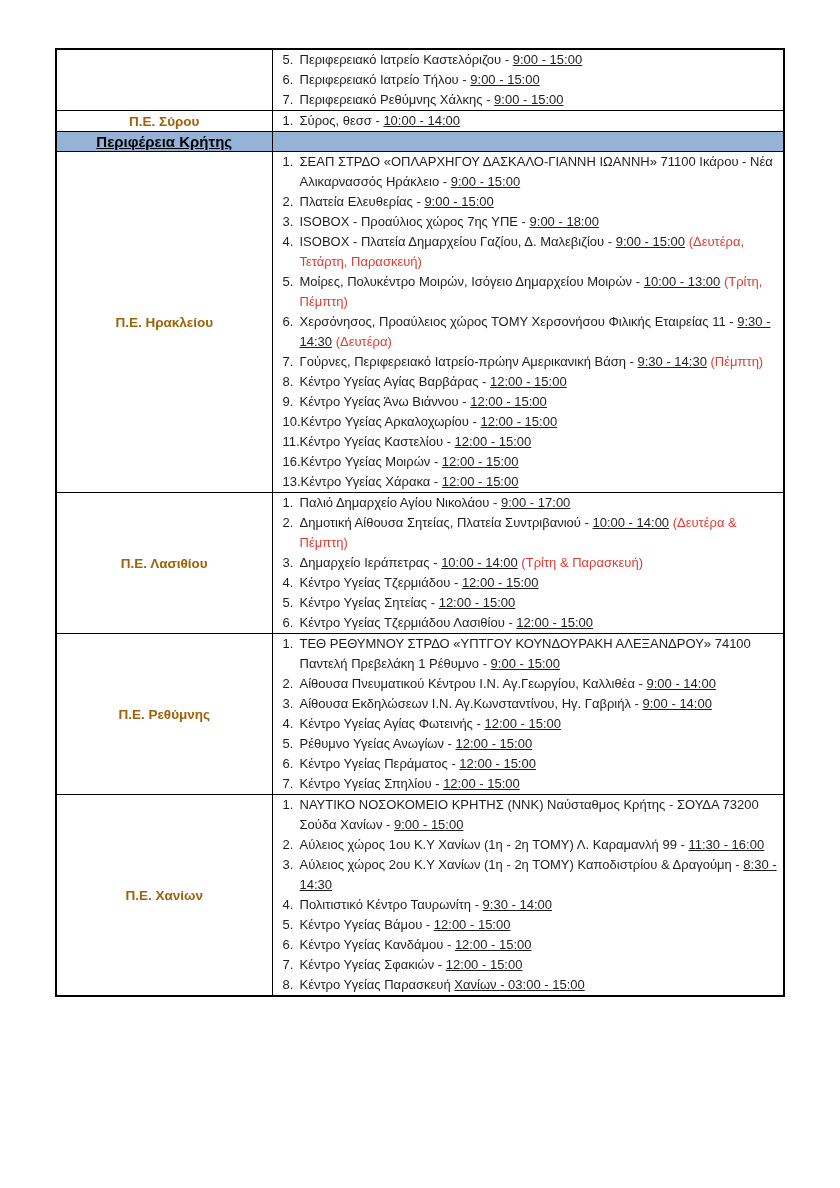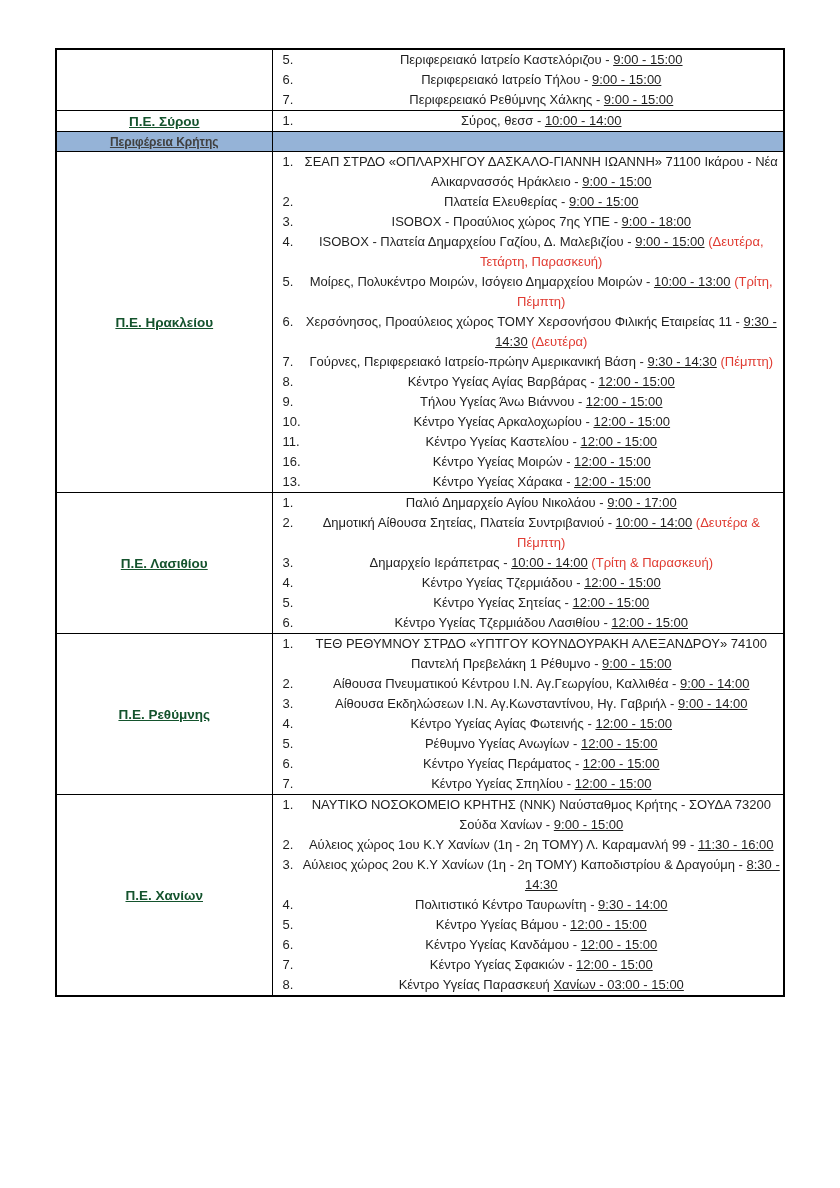--- a/index.html
+++ b/index.html
@@ -23,51 +23,50 @@
   table.regions td {
     border: 1px solid #000;
     vertical-align: middle;
     padding: 0;
   }
   td.label-cell {
     width: 216px;
     text-align: center;
   }
   .link-label {
-    color: #14532d;
+    color: #a16207;
     font-weight: bold;
     font-size: 13.5px;
-    text-decoration: underline;
     cursor: pointer;
   }
   tr.header-row td {
     background: #95B3D7;
     height: 19px;
   }
   .header-label {
-    color: #404040;
+    color: #000000;
     font-weight: bold;
-    font-size: 12px;
+    font-size: 15px;
     line-height: 18px;
     text-decoration: underline;
   }
   td.content-cell { padding: 1px 6px 1px 0; }
   .item {
     display: flex;
     align-items: flex-start;
     font-size: 13px;
     line-height: 20px;
     color: #1f1f1f;
   }
   .num {
     flex: 0 0 27px;
     padding-left: 10px;
     box-sizing: border-box;
   }
-  .item-text { flex: 1; min-width: 0; text-align: center; }
+  .item-text { flex: 1; min-width: 0; }
   .time { text-decoration: underline; }
   .note { color: #E03B32; }
 </style>
 </head>
 <body>
 
 <div class="page">
   <table class="regions">
     <colgroup>
       <col style="width:216px">
@@ -134,21 +133,21 @@
             <div class="item">
               <span class="num">7.</span>
               <span class="item-text"><span class="plain">Γούρνες, Περιφερειακό Ιατρείο-πρώην Αμερικανική Βάση - </span><span class="time">9:30 - 14:30</span><span class="note"> (Πέμπτη)</span></span>
             </div>
             <div class="item">
               <span class="num">8.</span>
               <span class="item-text"><span class="plain">Κέντρο Υγείας Αγίας Βαρβάρας - </span><span class="time">12:00 - 15:00</span></span>
             </div>
             <div class="item">
               <span class="num">9.</span>
-              <span class="item-text"><span class="plain">Τήλου Υγείας Άνω Βιάννου - </span><span class="time">12:00 - 15:00</span></span>
+              <span class="item-text"><span class="plain">Κέντρο Υγείας Άνω Βιάννου - </span><span class="time">12:00 - 15:00</span></span>
             </div>
             <div class="item">
               <span class="num">10.</span>
               <span class="item-text"><span class="plain">Κέντρο Υγείας Αρκαλοχωρίου - </span><span class="time">12:00 - 15:00</span></span>
             </div>
             <div class="item">
               <span class="num">11.</span>
               <span class="item-text"><span class="plain">Κέντρο Υγείας Καστελίου - </span><span class="time">12:00 - 15:00</span></span>
             </div>
             <div class="item">

